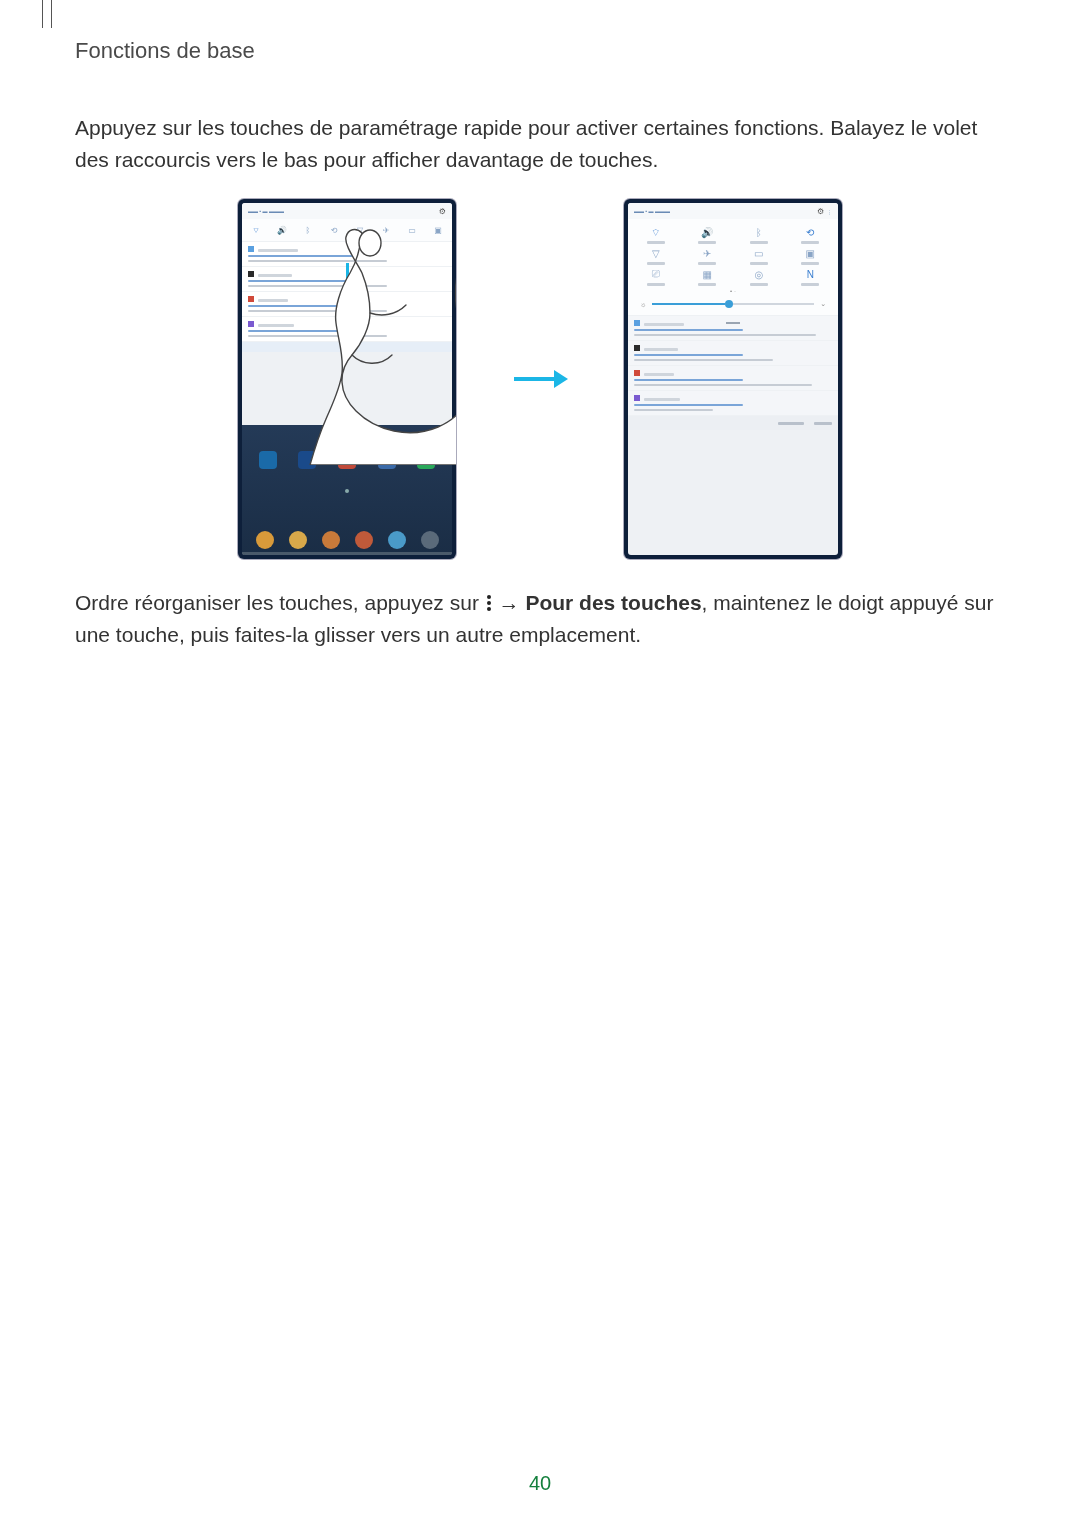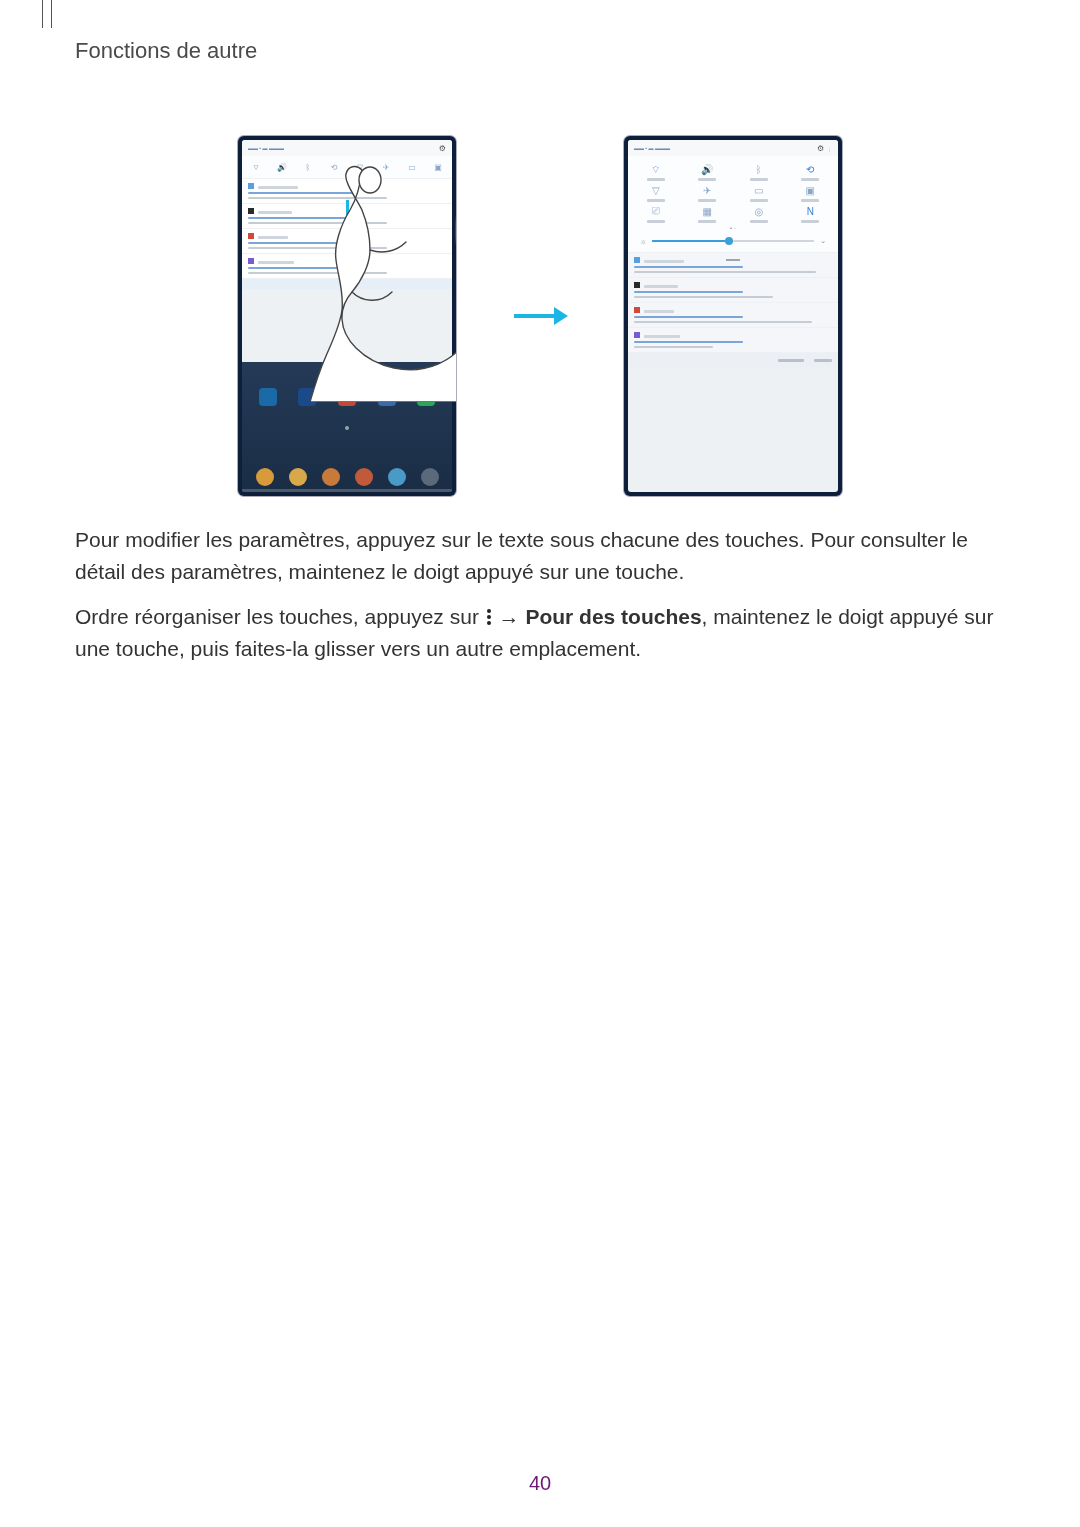--- a/index.html
+++ b/index.html
@@ -342,30 +342,31 @@
       border-radius: 50%;
     }
     .bold { font-weight: 700; }
     .page-number {
       position: absolute;
       bottom: 32px;
       left: 0;
       right: 0;
       text-align: center;
       font-size: 20px;
-      color: #701a75;
+      color: #15803d;
     }
   </style>
 </head>
 <body>
 
 <div class="tab-marker"></div>
-<div class="header-label">Fonctions de autre</div>
+<div class="header-label">Fonctions de base</div>
 
 <div class="content">
+  <p class="body-text">Appuyez sur les touches de paramétrage rapide pour activer certaines fonctions. Balayez le volet des raccourcis vers le bas pour afficher davantage de touches.</p>
 
   <div class="figure-row">
 
     <div class="device dev-a">
       <div class="device-inner">
         <div class="status-bar">
           <span>▬▬ ▪ ▬ ▬▬▬</span>
           <span class="gear">⚙</span>
         </div>
         <div class="qs-row">
@@ -557,21 +558,20 @@
           </div>
           <div class="notif-footer2">
               <div class="ftxt"></div>
               <div class="ftxt" style="width:18px"></div>
             </div>
         </div>
       </div>
     </div>
   </div>
 
-  <p class="body-text after-figure">Pour modifier les paramètres, appuyez sur le texte sous chacune des touches. Pour consulter le détail des paramètres, maintenez le doigt appuyé sur une touche.</p>
 
   <p class="body-text">
     <span>Ordre réorganiser les touches, appuyez sur </span><span class="inline-icon-vdots">
         <span></span>
         <span></span>
         <span></span>
       </span><span> → </span><span class="bold">Pour des touches</span><span>, maintenez le doigt appuyé sur une touche, puis faites-la glisser vers un autre emplacement.</span>
   </p>
 </div>
 

